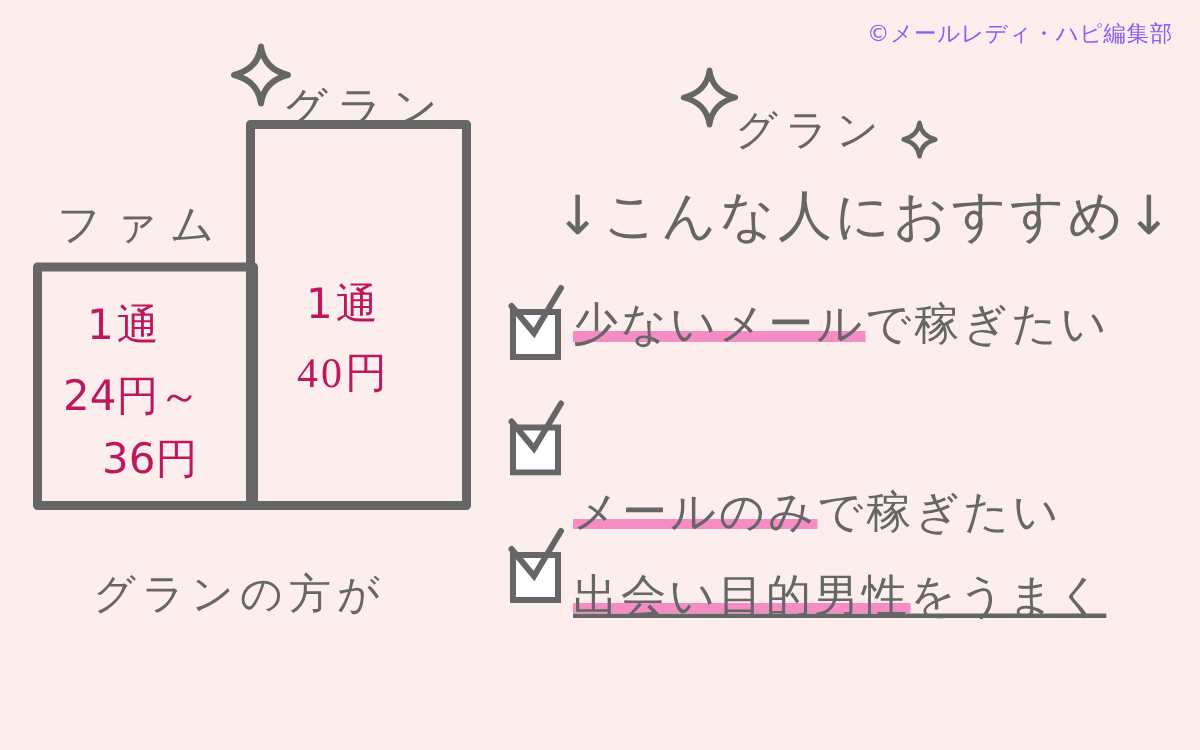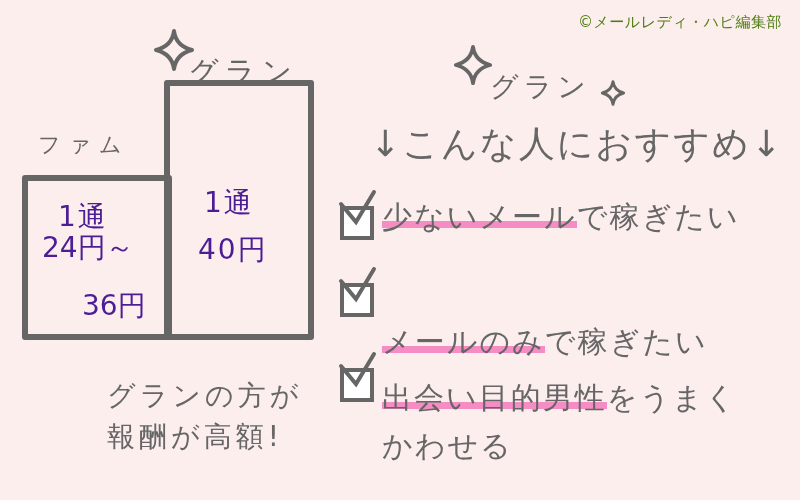--- a/index.html
+++ b/index.html
@@ -4,50 +4,50 @@
   <style>
     html, body { margin:0; padding:0; }
     body {
       width:800px; height:500px; overflow:hidden;
       background:#fdeeee;
       font-family: "DejaVu Sans", "Liberation Sans", sans-serif;
       color:#666666;
       position:relative;
     }
     .abs { position:absolute; }
-    .copyright { left:578px; top:13px; font-size:15px; color:#4d7c0f; letter-spacing:0.5px; white-space:nowrap; }
+    .copyright { left:578px; top:13px; font-size:15px; color:#8b5cf6; letter-spacing:0.5px; white-space:nowrap; }
     .sparkle svg { display:block; }
     .grand-label-left { left:188px; top:52px; font-size:30px; letter-spacing:6px; white-space:nowrap; }
-    .fam-label { left:38px; top:130px; font-size:22px; letter-spacing:8px; white-space:nowrap; }
+    .fam-label { left:38px; top:130px; font-size:29px; letter-spacing:8px; white-space:nowrap; }
     .box {
       position:absolute; border:6px solid #666666; box-sizing:border-box; border-radius:3px;
     }
     .box-fam { left:22px; top:175px; width:150px; height:165px; }
     .box-gran { left:164px; top:80px; width:150px; height:260px; }
-    .box-text { position:absolute; font-size:28px; color:#4c1d95; white-space:nowrap; line-height:1; }
+    .box-text { position:absolute; font-size:28px; color:#be185d; white-space:nowrap; line-height:1; }
     .fam-l1 { left:58px; top:203px; letter-spacing:2px; }
-    .fam-l2 { left:42px; top:234px; }
-    .fam-l3 { left:82px; top:292px; }
+    .fam-l2 { left:42px; top:250px; }
+    .fam-l3 { left:68px; top:292px; }
     .gran-l1 { left:204px; top:189px; letter-spacing:2px; }
-    .gran-l2 { left:198px; top:236px; letter-spacing:2px; }
-    .summary { left:62px; top:375px; font-size:28px; line-height:41px; letter-spacing:4px; white-space:nowrap;margin-left:45px; }
+    .gran-l2 { left:198px; top:236px; letter-spacing:2px;font-family:Liberation Serif, serif; }
+    .summary { left:62px; top:375px; font-size:28px; line-height:41px; letter-spacing:4px; white-space:nowrap; }
     .right-title { left:490px; top:68px; font-size:28px; letter-spacing:5px; white-space:nowrap; }
     .recommend { left:370px; top:120px; font-size:36px; letter-spacing:2px; white-space:nowrap; }
     .item { position:absolute; left:338px; white-space:nowrap; font-size:30px; letter-spacing:2px; }
     .check { position:absolute; left:0; top:0; width:46px; height:52px; }
     .item-text { position:absolute; left:44px; line-height:1; }
     .hl {
       background: linear-gradient(transparent 62%, #f58dc4 62%, #f58dc4 82%, transparent 82%);
     }
     .item1 { top:188px; }
     .item2 { top:265px; }
     .item3 { top:350px; }
     .item1 .item-text { top:14px; }
     .item2 .item-text { top:22px;margin-top:40px; }
-    .item3 .item-text { top:24px; line-height:48px; }
+    .item3 .item-text { top:24px; line-height:48px;text-decoration:underline; }
   </style>
 </head>
 <body>
 
 <div class="abs copyright">©メールレディ・ハピ編集部</div>
 
 <div class="abs sparkle" style="left:152px; top:28px;">
   <svg width="44" height="44" viewBox="0 0 44 44">
       <path d="M22 3 Q24 18 40 22 Q24 26 22 41 Q20 26 4 22 Q20 18 22 3 Z" fill="none" stroke="#666" stroke-width="4" stroke-linejoin="round"></path>
     </svg>
@@ -61,21 +61,20 @@
 
 <div class="box-text fam-l1">1通</div>
 <div class="box-text fam-l2">24円～</div>
 <div class="box-text fam-l3">36円</div>
 
 <div class="box-text gran-l1">1通</div>
 <div class="box-text gran-l2">40円</div>
 
 <div class="abs summary">
   <div>グランの方が</div>
-  <div>報酬が高額!</div>
 </div>
 
 <div class="abs sparkle" style="left:452px; top:44px;">
   <svg width="42" height="42" viewBox="0 0 44 44">
       <path d="M22 3 Q24 18 40 22 Q24 26 22 41 Q20 26 4 22 Q20 18 22 3 Z" fill="none" stroke="#666" stroke-width="4" stroke-linejoin="round"></path>
     </svg>
 </div>
 <div class="abs right-title">グラン</div>
 <div class="abs sparkle" style="left:600px; top:80px;">
   <svg width="26" height="26" viewBox="0 0 44 44">
@@ -104,15 +103,14 @@
   </div>
 </div>
 
 <div class="item item3">
   <svg class="check" viewBox="0 0 46 52">
     <rect x="4" y="20" width="30" height="30" fill="#fff" stroke="#666" stroke-width="4"></rect>
     <path d="M3 16 L18 34 L36 4" fill="none" stroke="#666" stroke-width="4" stroke-linecap="round"></path>
   </svg>
   <div class="item-text">
     <div><span class="hl">出会い目的男性</span><span>をうまく</span></div>
-    <div>かわせる</div>
   </div>
 </div>
 
 </body></html>

